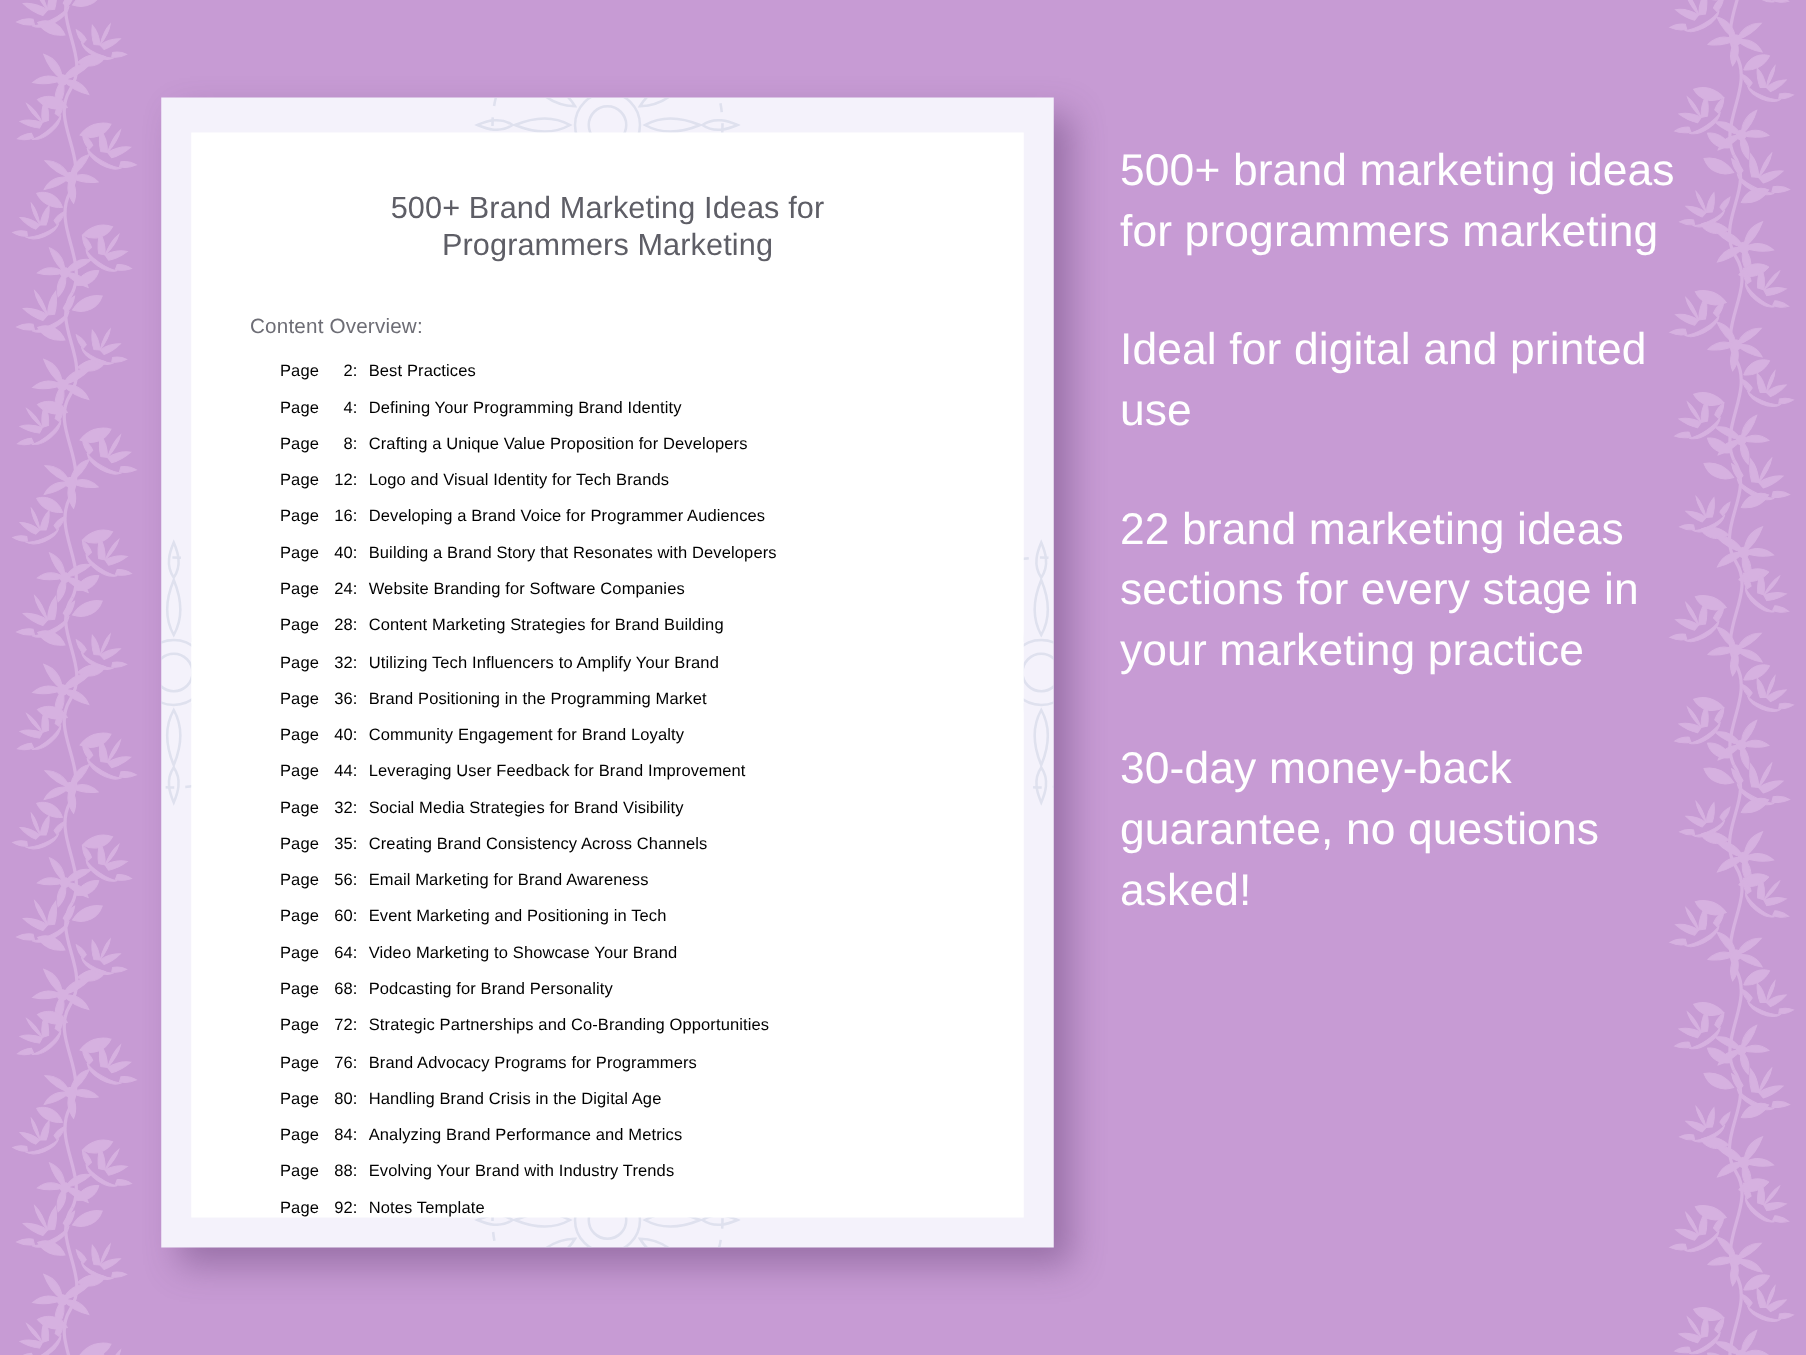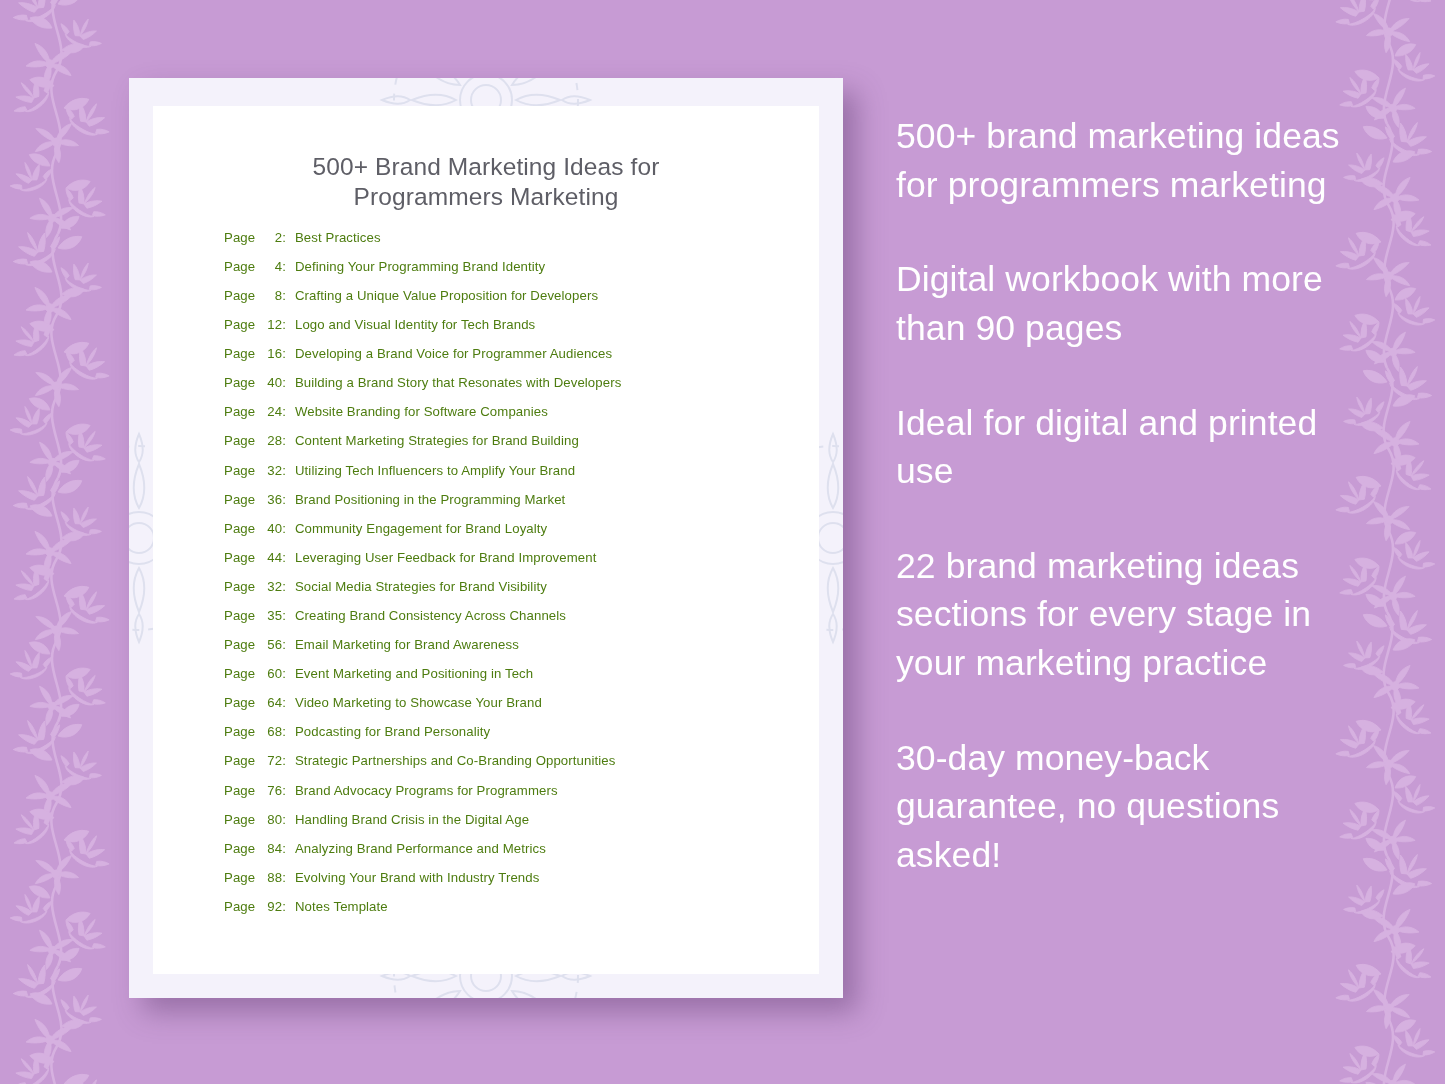--- a/index.html
+++ b/index.html
@@ -79,21 +79,21 @@
   .toc-list {
     margin-top: 18px;
     margin-left: 29px;
     list-style: none;
   }
 
   .toc-row {
     display: flex;
     align-items: baseline;
     font-size: 13.2px;
-    color: #4d7c0f;
+    color: #000000;
     height: 29.1px;
     letter-spacing: 0.1px;
     white-space: nowrap;
   }
 
   .toc-pagelabel { }
 
   .toc-pagenum {
     display: inline-block;
     min-width: 23px;
@@ -217,20 +217,21 @@
       <use href="#mandala" transform="translate(357,898)"></use>
       <use href="#mandala" transform="translate(10,460)"></use>
       <use href="#mandala" transform="translate(704,460)"></use>
     </g>
   </svg>
 
   <div class="doc-page">
 
     <div class="doc-title">500+ Brand Marketing Ideas for Programmers Marketing</div>
 
+    <div class="overview-heading">Content Overview:</div>
 
     <ul class="toc-list">
         <li class="toc-row">
           <span class="toc-pagelabel">Page</span>
           <span class="toc-pagenum">2</span>
           <span class="toc-colon">:</span>
           <span class="toc-title">Best Practices</span>
         </li>
         <li class="toc-row">
           <span class="toc-pagelabel">Page</span>
@@ -370,17 +371,16 @@
           <span class="toc-colon">:</span>
           <span class="toc-title">Notes Template</span>
         </li>
       </ul>
 
   </div>
 </div>
 
 <div class="promo-col">
     <div class="promo-block">500+ brand marketing ideas for programmers marketing</div>
-    <div class="promo-block">Digital workbook with more than 90 pages</div>
     <div class="promo-block">Ideal for digital and printed use</div>
     <div class="promo-block">22 brand marketing ideas sections for every stage in your marketing practice</div>
     <div class="promo-block">30-day money-back guarantee, no questions asked!</div>
   </div>
 
 </body></html>

